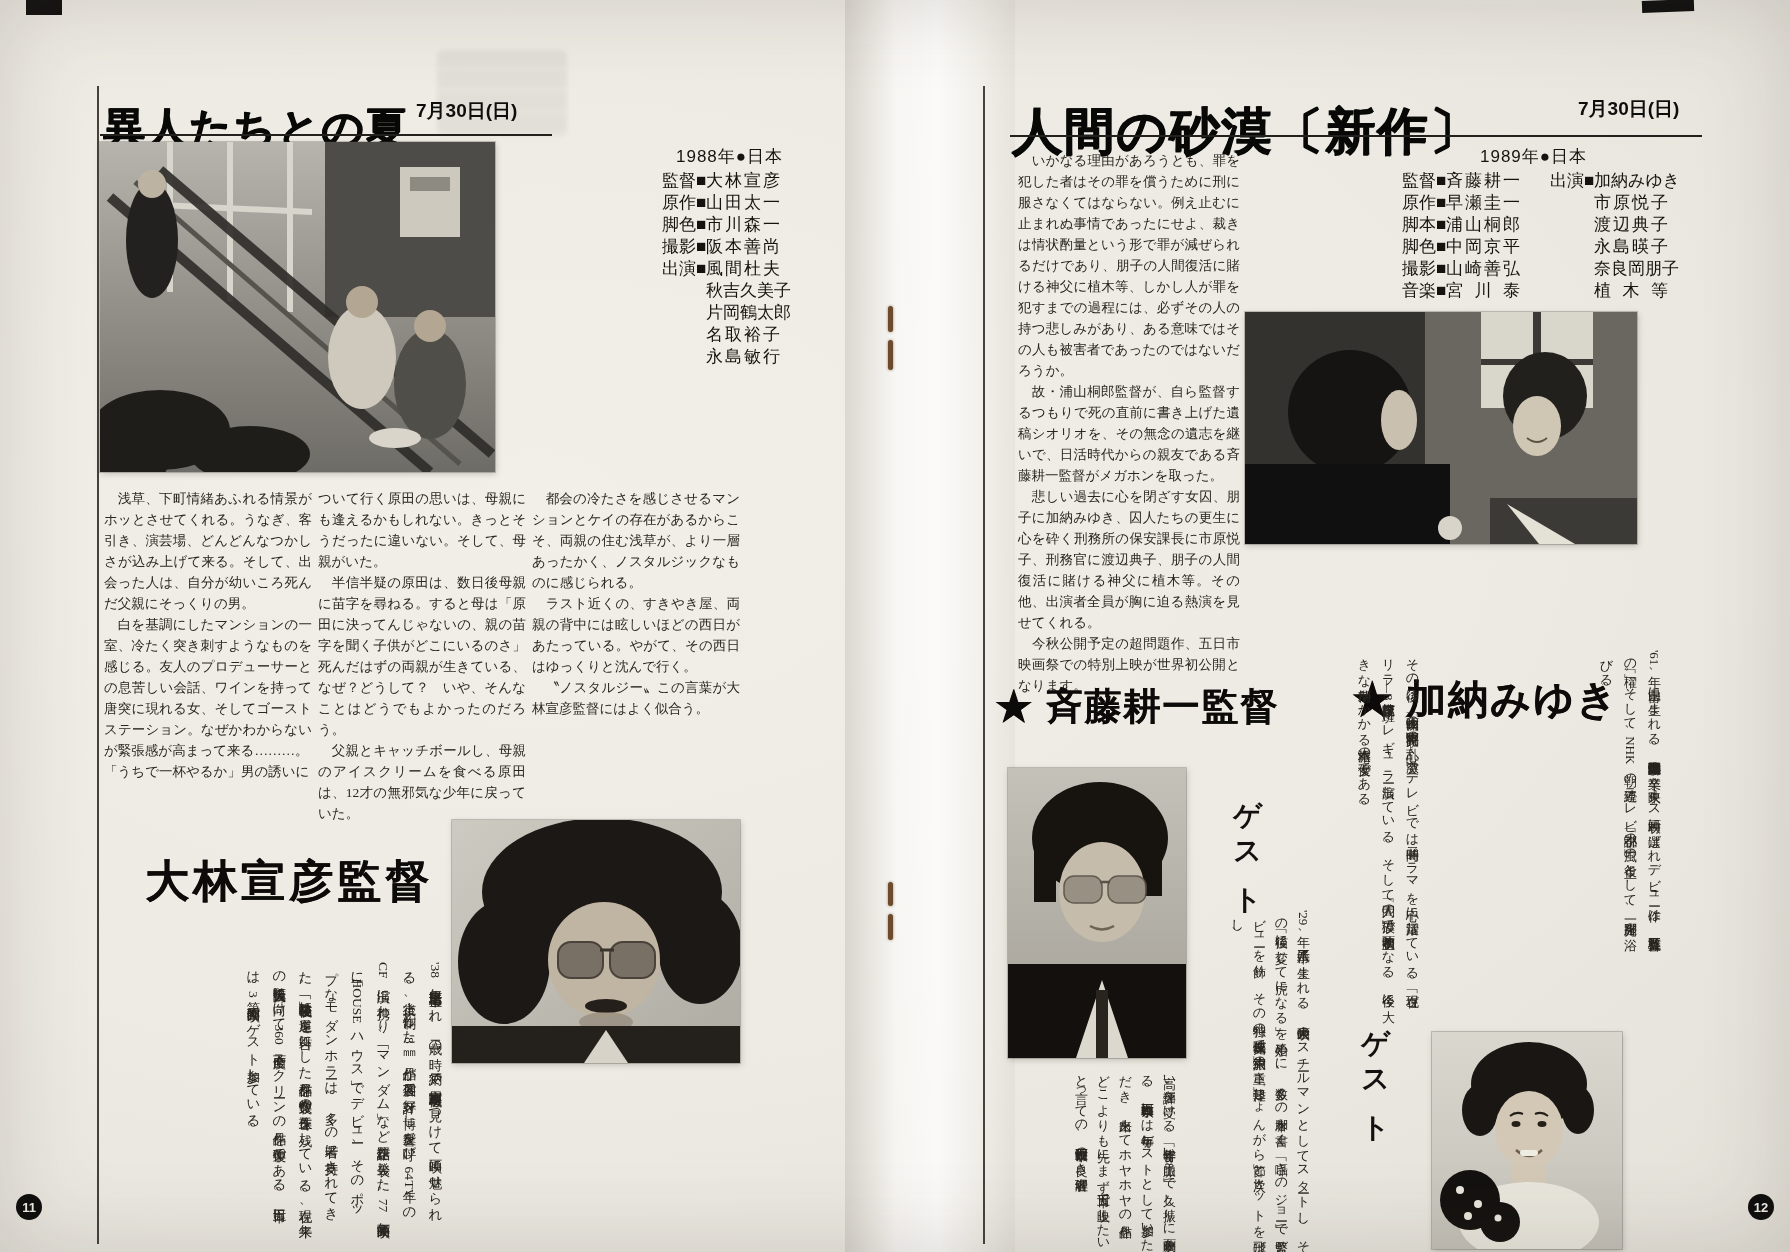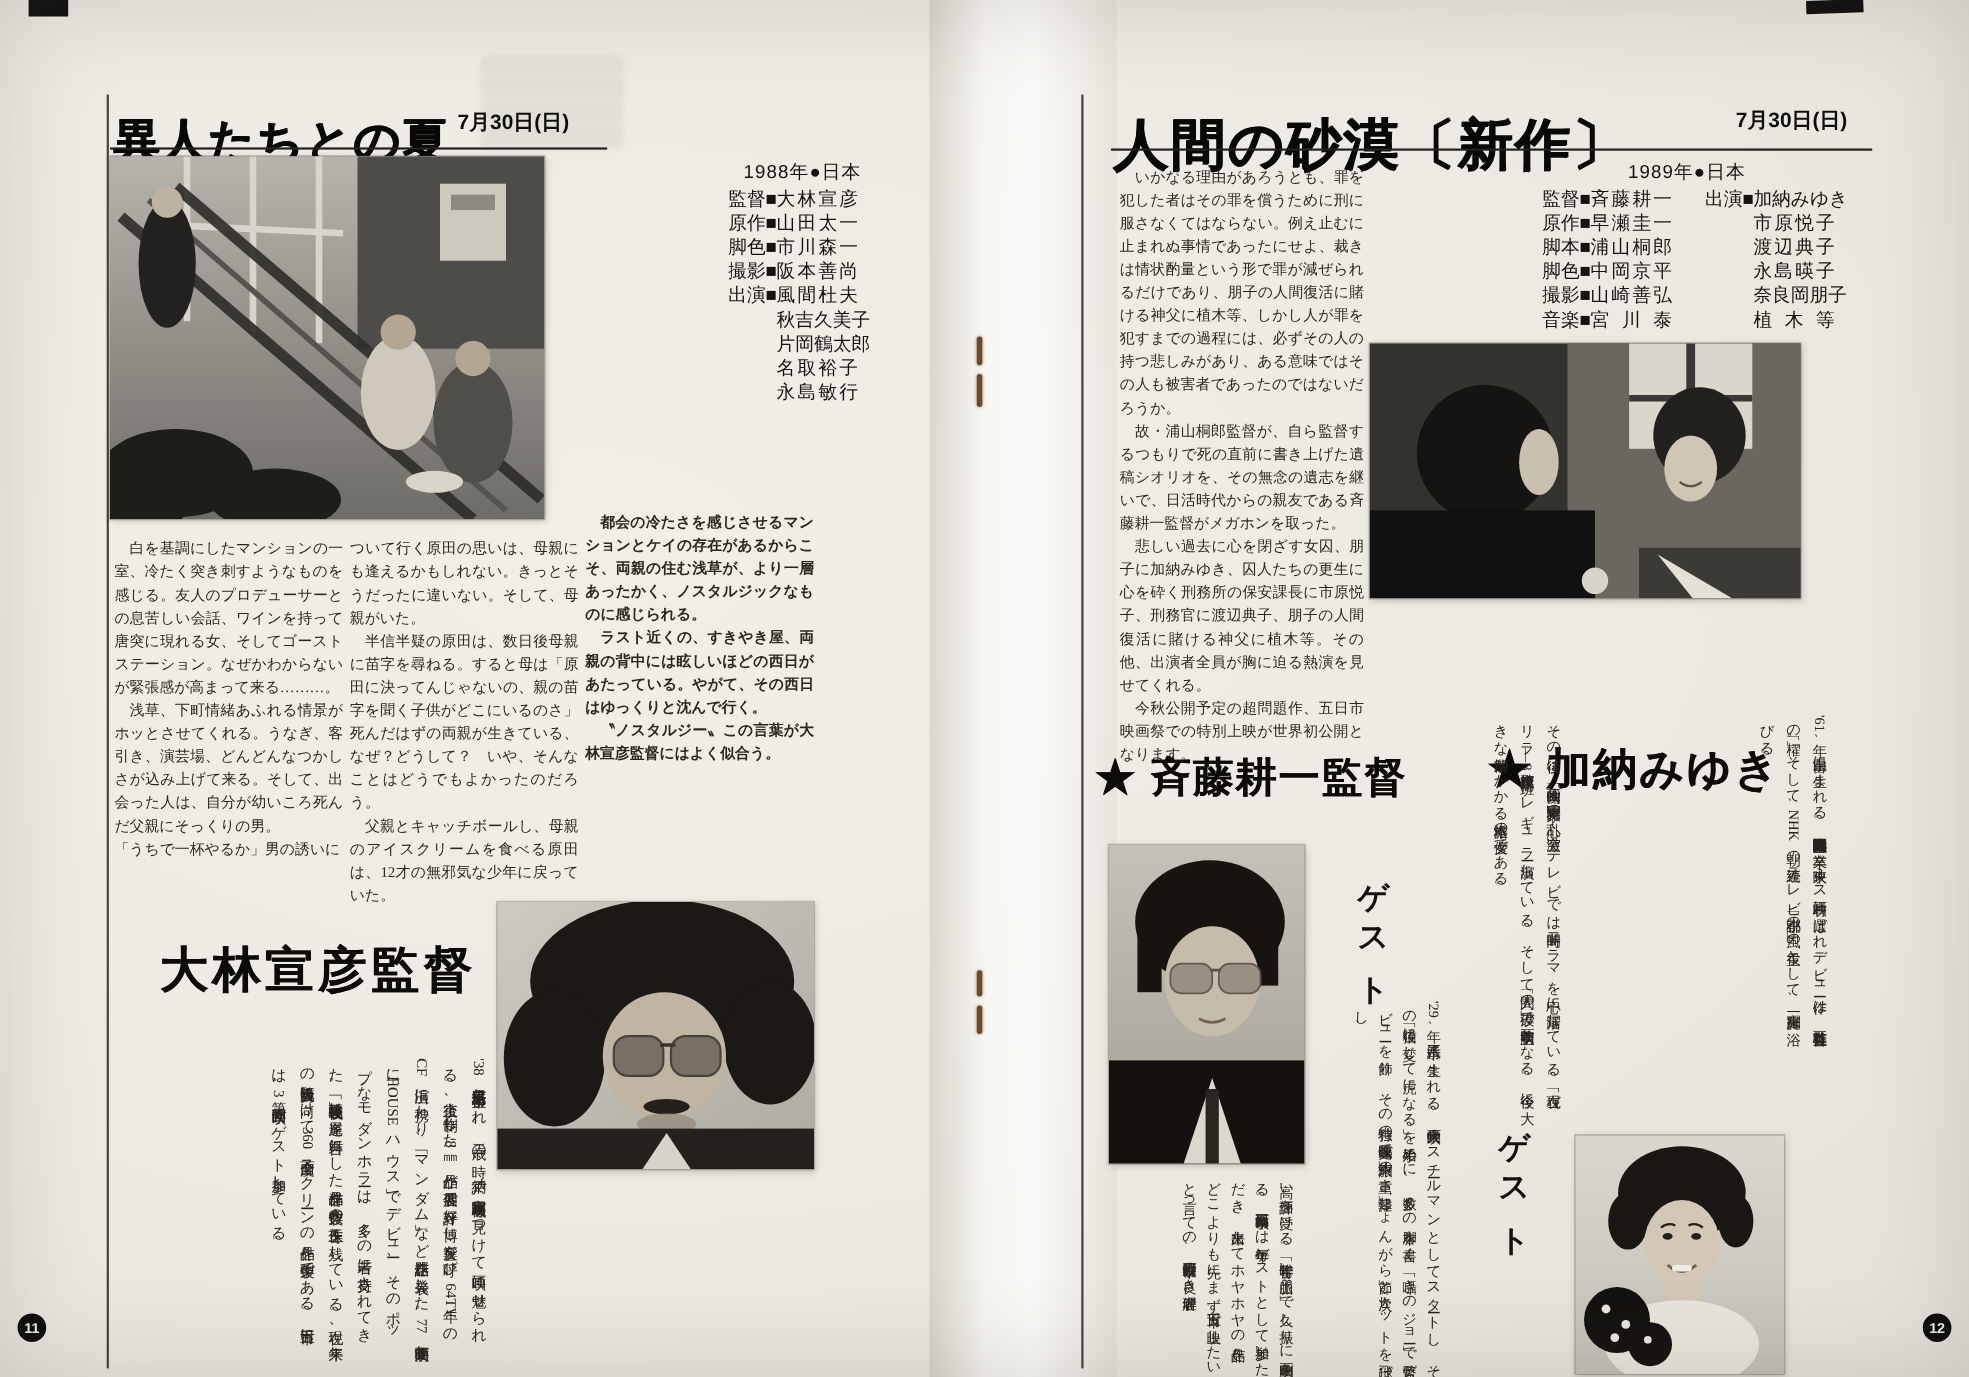--- a/index.html
+++ b/index.html
@@ -42,21 +42,21 @@
     color:#15130f;line-height:22px;white-space:nowrap;}
   .credits .year{margin-left:14px;margin-bottom:2px;letter-spacing:1px;}
   .cr-label{display:inline-block;width:44px;}
   .cr-name{display:inline-block;width:74px;text-align:justify;text-align-last:justify;}
   
   .col{position:absolute;width:208px;text-align:justify;font-size:13.5px;line-height:21px;
     color:#29271f;}
   .col p{margin:0;}
   .col-l1{left:104px;top:488px;}
   .col-l2{left:318px;top:488px;}
-  .col-l3{left:532px;top:464px;font-weight:bold;}
+  .col-l3{left:532px;top:488px;}
   .col-r{left:1018px;top:150px;width:222px;}
   
   .serif-head{position:absolute;font-family:"Liberation Serif",serif;font-weight:900;
     color:#0c0b09;white-space:nowrap;text-shadow:.6px 0 0 #0c0b09;}
   .dir-head{left:145px;top:852px;font-size:44px;letter-spacing:4px;}
   .guest-head-1{left:995px;top:682px;font-size:37px;letter-spacing:2px;}
   .guest-head-2{left:1352px;top:672px;font-size:40px;letter-spacing:2px;}
   
   .vtext{position:absolute;writing-mode:vertical-rl;text-orientation:mixed;
     font-family:"Liberation Serif",serif;color:#26241f;text-align:justify;}
@@ -156,22 +156,22 @@
     <div class="credit-row"><span class="cr-label">脚色■</span><span class="cr-name">市川森一</span></div>
     <div class="credit-row"><span class="cr-label">撮影■</span><span class="cr-name">阪本善尚</span></div>
     <div class="credit-row"><span class="cr-label">出演■</span><span class="cr-name">風間杜夫</span></div>
     <div class="credit-row"><span class="cr-label"></span><span class="cr-name">秋吉久美子</span></div>
     <div class="credit-row"><span class="cr-label"></span><span class="cr-name">片岡鶴太郎</span></div>
     <div class="credit-row"><span class="cr-label"></span><span class="cr-name">名取裕子</span></div>
     <div class="credit-row"><span class="cr-label"></span><span class="cr-name">永島敏行</span></div>
   </div>
 
   <div class="col col-l1">
+    <p>　浅草、下町情緒あふれる情景がホッとさせてくれる。うなぎ、客引き、演芸場、どんどんなつかしさが込み上げて来る。そして、出会った人は、自分が幼いころ死んだ父親にそっくりの男。</p>
     <p>　白を基調にしたマンションの一室、冷たく突き刺すようなものを感じる。友人のプロデューサーとの息苦しい会話、ワインを持って唐突に現れる女、そしてゴーストステーション。なぜかわからないが緊張感が高まって来る………。</p>
-    <p>　浅草、下町情緒あふれる情景がホッとさせてくれる。うなぎ、客引き、演芸場、どんどんなつかしさが込み上げて来る。そして、出会った人は、自分が幼いころ死んだ父親にそっくりの男。</p>
     <p>「うちで一杯やるか」男の誘いに</p>
   </div>
   <div class="col col-l2">
     <p>ついて行く原田の思いは、母親にも逢えるかもしれない。きっとそうだったに違いない。そして、母親がいた。</p>
     <p>　半信半疑の原田は、数日後母親に苗字を尋ねる。すると母は「原田に決ってんじゃないの、親の苗字を聞く子供がどこにいるのさ」死んだはずの両親が生きている、なぜ？どうして？　いや、そんなことはどうでもよかったのだろう。</p>
     <p>　父親とキャッチボールし、母親のアイスクリームを食べる原田は、12才の無邪気な少年に戻っていた。</p>
   </div>
   <div class="col col-l3">
     <p>　都会の冷たさを感じさせるマンションとケイの存在があるからこそ、両親の住む浅草が、より一層あったかく、ノスタルジックなものに感じられる。</p>
     <p>　ラスト近くの、すきやき屋、両親の背中には眩しいほどの西日があたっている。やがて、その西日はゆっくりと沈んで行く。</p>

